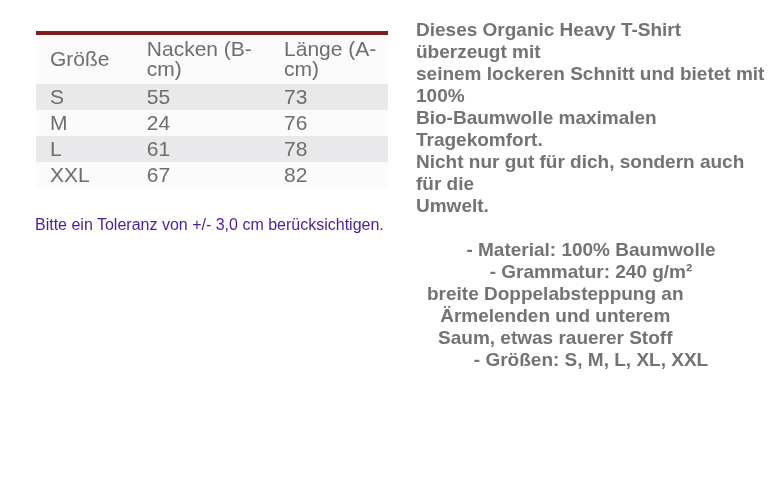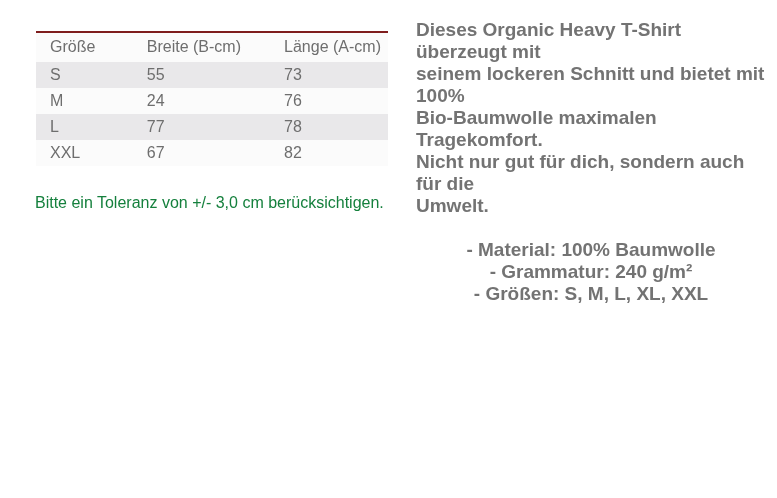--- a/index.html
+++ b/index.html
@@ -19,22 +19,22 @@
   
   .size-section {
     position: absolute;
     left: 36px;
     top: 31px;
     width: 352px;
   }
   .size-table {
     width: 100%;
     border-collapse: collapse;
-    border-top: 2px solid #7f1d1d;
-    font-size: 16px;
+    border-top: 4px solid #7f1d1d;
+    font-size: 21px;
     color: #6e6e6e;
   }
   .size-table th {
     font-weight: 400;
     text-align: left;
     background: #fbfbfb;
     color: #6e6e6e;
     padding: 4px 0 5px 14px;
     line-height: 20px;
   }
@@ -45,21 +45,21 @@
     padding: 4px 0 4px 14px;
     line-height: 18px;
   }
   .size-table tbody tr:nth-child(odd)  { background: #e9e8ea; }
   .size-table tbody tr:nth-child(even) { background: #fbfbfb; }
 
   .tolerance-note {
     margin: 26px 0 0 -1px;
     font-size: 16px;
     line-height: 22px;
-    color: #15803d;
+    color: #4c1d95;
   }
 
   
   .description {
     position: absolute;
     left: 416px;
     top: 19px;
     width: 350px;
     font-size: 19px;
     line-height: 22px;
@@ -82,38 +82,38 @@
 </head>
 <body>
 
 <div class="page">
 
   <div class="size-section">
     <table class="size-table">
       <thead>
         <tr>
           <th>Größe</th>
-          <th>Breite (B-cm)</th>
+          <th>Nacken (B-cm)</th>
           <th>Länge (A-cm)</th>
         </tr>
       </thead>
       <tbody>
         <tr>
           <td>S</td>
           <td>55</td>
           <td>73</td>
         </tr>
         <tr>
           <td>M</td>
           <td>24</td>
           <td>76</td>
         </tr>
         <tr>
           <td>L</td>
-          <td>77</td>
+          <td>61</td>
           <td>78</td>
         </tr>
         <tr>
           <td>XXL</td>
           <td>67</td>
           <td>82</td>
         </tr>
       </tbody>
     </table>
 
@@ -124,18 +124,21 @@
     <p class="para">Dieses Organic Heavy T-Shirt überzeugt mit
 seinem lockeren Schnitt und bietet mit 100%
 Bio-Baumwolle maximalen Tragekomfort.
 Nicht nur gut für dich, sondern auch für die
 Umwelt.</p>
 
     <div class="attribute-list">
       <div class="attribute-item">- Material: 100% Baumwolle</div>
       <div class="attribute-item">- Grammatur: 240 g/m²</div>
       <div class="attribute-item split">
+        <span class="attr-value">breite Doppelabsteppung an
+Ärmelenden und unterem
+Saum, etwas rauerer Stoff</span>
       </div>
       <div class="attribute-item">- Größen: S, M, L, XL, XXL</div>
     </div>
   </div>
 
 </div>
 
 </body></html>

